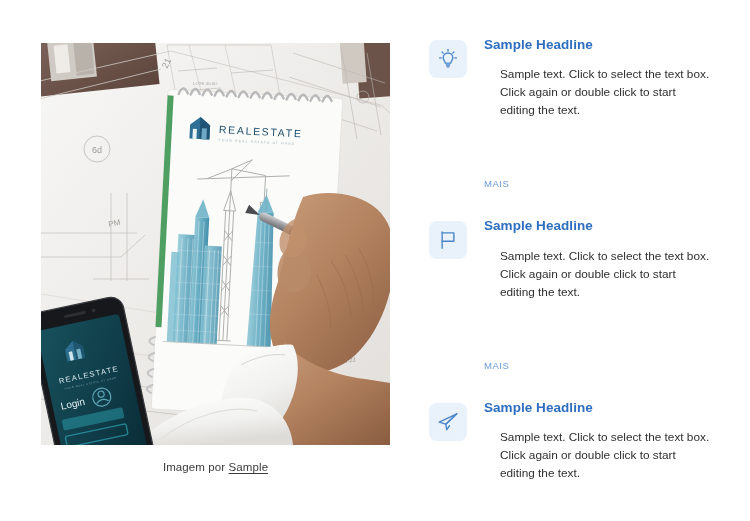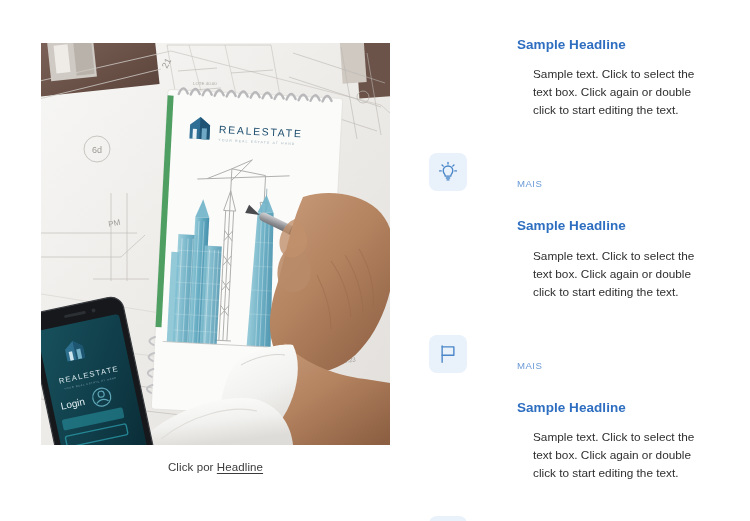--- a/index.html
+++ b/index.html
@@ -60,23 +60,22 @@
 
   
   .cards-col {
     position: absolute;
     left: 429px;
     top: 36px;
     width: 284px;
   }
   .card {
     display: flex;
-    align-items: flex-end;
+    align-items: flex-start;
     margin-bottom: 26px;
-    gap: 33px;
   }
   .card:last-child { margin-bottom: 0; }
 
   .icon-box {
     flex: 0 0 auto;
     width: 38px;
     height: 38px;
     border-radius: 8px;
     background: #e9f1fb;
     display: flex;
@@ -430,21 +429,21 @@
           <rect x="18" y="385" width="62" height="11" rx="2" fill="none" stroke="#2a97a6" stroke-width="1.4" opacity="0.8"></rect>
           <rect x="18" y="403" width="34" height="9" rx="2" fill="#2a97a6" opacity="0.35"></rect>
         </g>
 
         <rect x="0" y="0" width="349" height="402" fill="none"></rect>
       </svg>
     </div>
   </div>
 
   <div class="caption">
-    <span>Click por </span><a class="credit-link" href="#">Headline</a>
+    <span>Imagem por </span><a class="credit-link" href="#">Sample</a>
   </div>
 
   <div class="cards-col">
 
     <div class="card">
       <div class="icon-box">
         <svg viewBox="0 0 24 24">
           <path d="M9 16.5 C 9 14.4 6.8 13.6 6.8 10.6 A 5.2 5.2 0 0 1 17.2 10.6 C 17.2 13.6 15 14.4 15 16.5 Z"></path>
           <path d="M10.2 18.6 h3.6"></path>
           <path d="M11 20.6 h2"></path>

